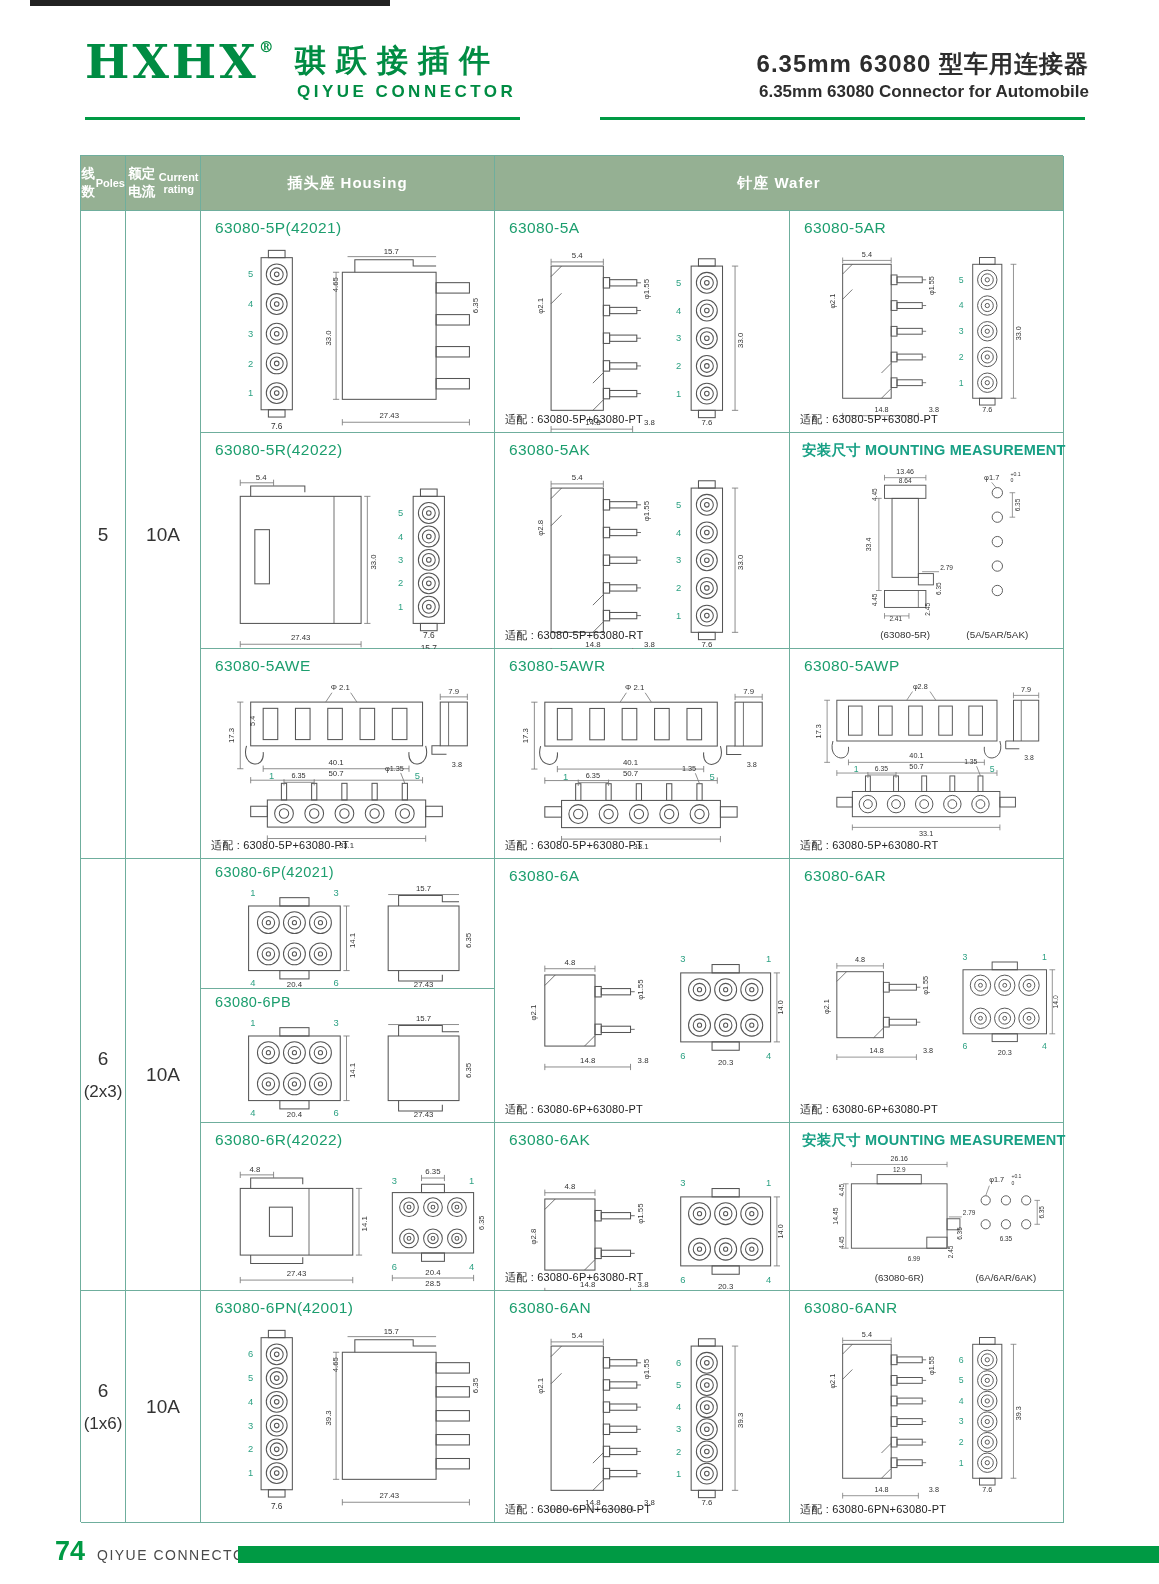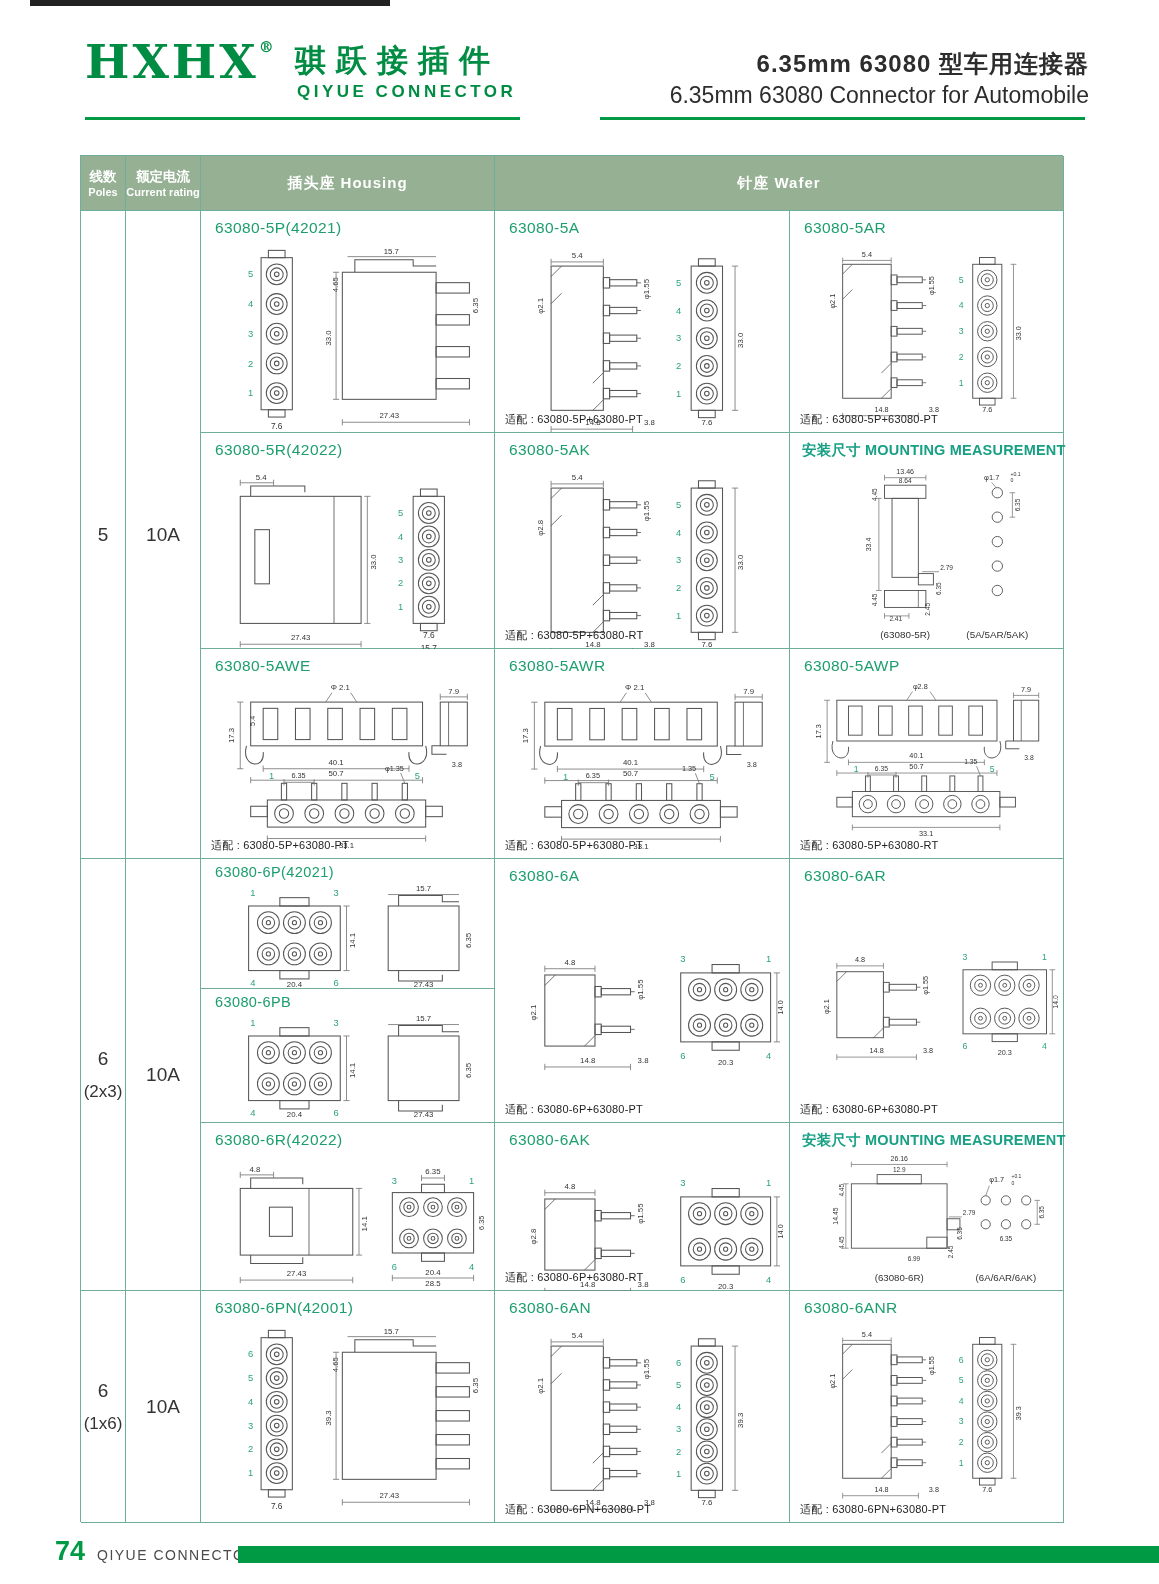--- a/index.html
+++ b/index.html
@@ -13,26 +13,26 @@
   #logo{left:85px;top:38px}
   #logo .hx{font-family:"DejaVu Serif","Liberation Serif",serif;font-weight:700;font-size:47px;color:var(--brand);letter-spacing:3px;line-height:1}
   #logo .reg{font-size:15px;vertical-align:26px;letter-spacing:0}
   #logo-cjk{left:295px;top:40px;color:var(--brand);font-weight:700;font-size:31px;letter-spacing:10px;white-space:nowrap}
   #logo-sub{left:297px;top:82px;color:var(--brand);font-weight:700;font-size:17px;letter-spacing:3.5px}
   .gline{height:3px;background:#009a44}
   #gline-l{left:85px;top:117px;width:435px}
   #gline-r{left:600px;top:117px;width:485px}
   #title{left:4px;top:48px;width:1085px;text-align:right;color:#2d2d2d}
   #title .cn{font-size:24px;font-weight:700;letter-spacing:1px}
-  #title .en{font-size:23px;font-weight:400;margin-top:2px}
+  #title .en{font-size:17px;font-weight:700;margin-top:2px}
 
   
   #table{left:80px;top:155px;width:983px;height:1367px;border-left:1px solid var(--line);border-top:1px solid var(--line)}
   .cell{position:absolute;border-right:1px solid var(--line);border-bottom:1px solid var(--line);background:#fff}
-  .hcell{background:var(--band);color:#fff;text-align:center;display:flex;flex-direction:column;justify-content:center;align-items:center}
+  .hcell{background:var(--band);color:#fff;text-align:center;display:flex;flex-direction:row;justify-content:center;align-items:center}
   .hcell .l1{font-size:13.5px;font-weight:700}
   .hcell .l2{font-size:11px;font-weight:700}
   .hcell .big{font-size:15px;font-weight:700;letter-spacing:1px}
   .gcell{display:flex;flex-direction:column;justify-content:center;align-items:center;color:#333;font-size:19px}
   .gcell .p2{font-size:17px;margin-top:12px}
   .cell .part{position:absolute;top:8px;left:14px;color:var(--part);font-size:15.5px;letter-spacing:.4px}
   .cell.tight .part{top:5px;font-size:14.5px}
   .cell .mount-head{position:absolute;top:8px;left:12px;color:var(--teal);font-size:14.5px;font-weight:700;letter-spacing:.2px;white-space:nowrap}
   .cell .mate{position:absolute;bottom:5px;left:10px;color:#222;font-size:11px;letter-spacing:.2px}
   .cell svg{position:absolute;left:8px;top:30px;width:96%;height:auto}

